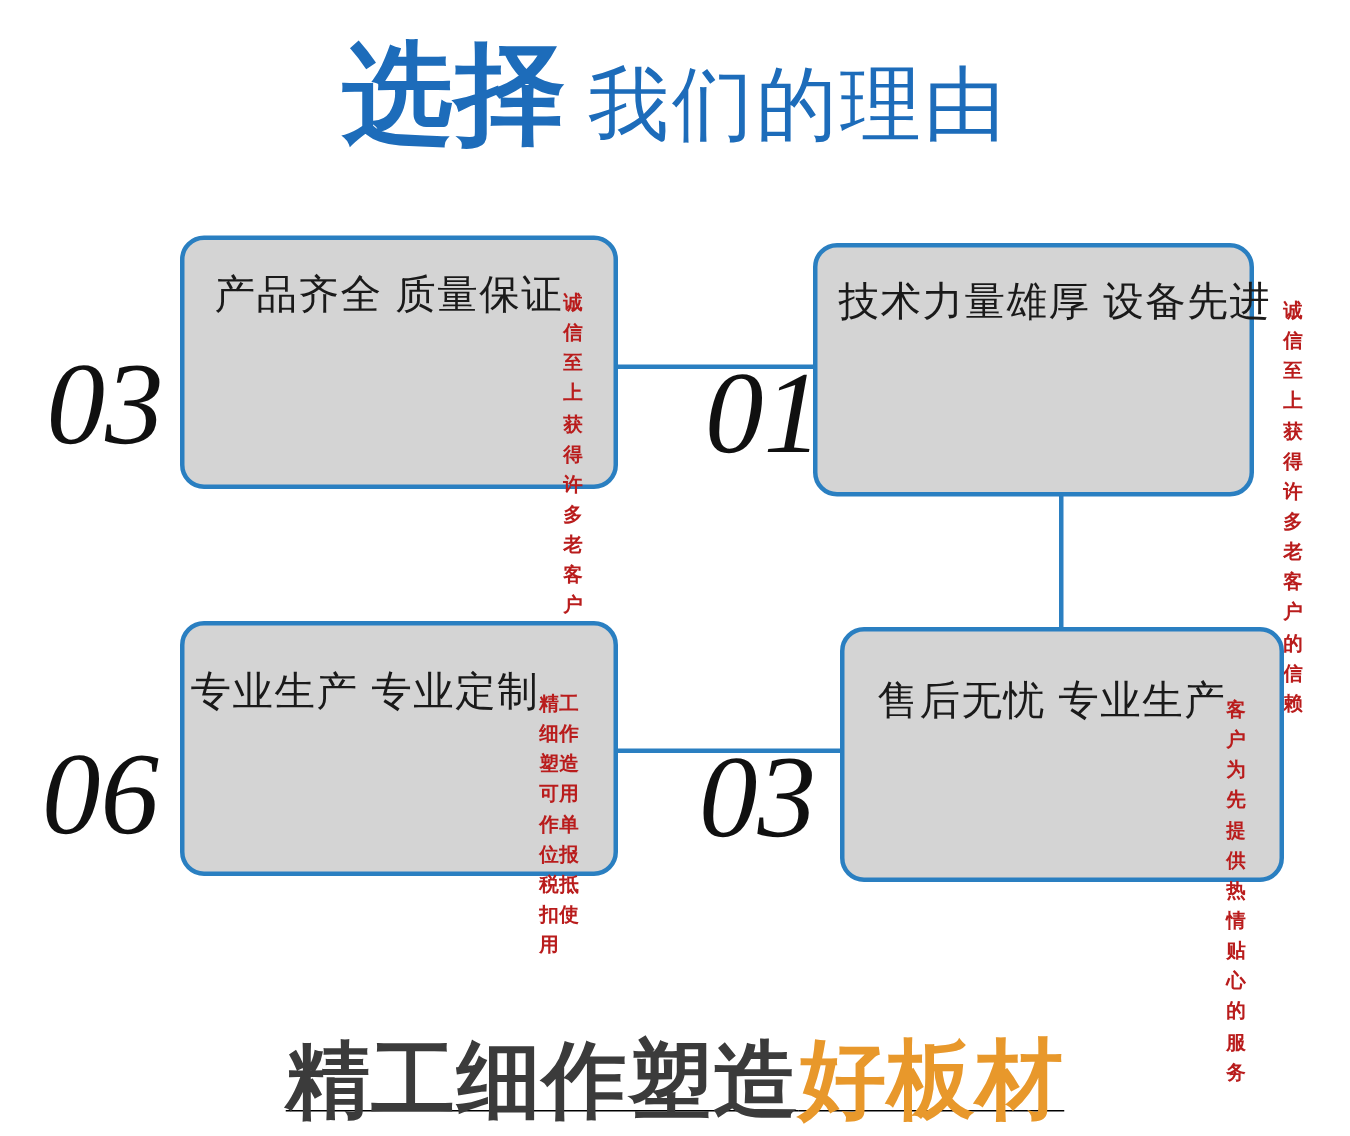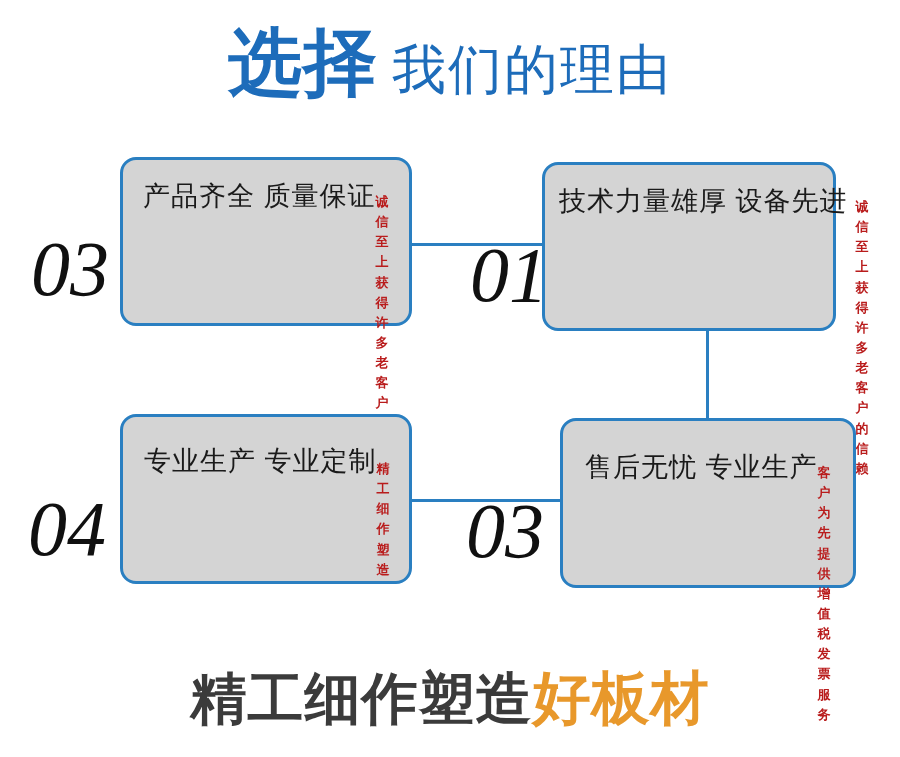--- a/index.html
+++ b/index.html
@@ -106,21 +106,21 @@
   .card-body-line { display: block; }
 
   
   #card-01 { left: 120px; top: 157px; width: 292px; height: 169px; }
   #card-02 { left: 542px; top: 162px; width: 294px; height: 169px; }
   #card-04 { left: 120px; top: 414px; width: 292px; height: 170px; }
   #card-03 { left: 560px; top: 418px; width: 296px; height: 170px; }
 
   #card-01 .card-inner { padding-left: 20px; padding-top: 20px; }
   #card-02 .card-inner { padding-left: 14px; padding-top: 20px; }
-  #card-04 .card-inner { padding-left: 21px; padding-top: 28px; }
+  #card-04 .card-inner { padding-left: 4px; padding-top: 28px; }
   #card-03 .card-inner { padding-left: 22px; padding-top: 30px; }
 
   #card-02 .card-body { margin-left: 8px; }
   #card-04 .card-body { margin-top: 14px; }
 
   
   .card-number {
     position: absolute;
     font-family: "Liberation Serif", "DejaVu Serif", serif;
     font-style: italic;
@@ -132,25 +132,26 @@
   }
   #number-01 { left: 31px; top: 230px; }
   #number-02 { left: 470px; top: 236px; }
   #number-04 { left: 28px; top: 490px; }
   #number-03 { left: 466px; top: 492px; }
 
   
   .footer {
     position: absolute;
     left: 0;
-    top: 669px;
+    top: 691px;
     width: 900px;
     text-align: center;
     white-space: nowrap;
     line-height: 1;
+    text-decoration: underline;
   }
   .footer-dark {
     font-size: 56px;
     font-weight: bold;
     color: #3b3b3b;
     letter-spacing: 1px;
     vertical-align: baseline;
   }
   .footer-accent {
     font-size: 58px;
@@ -188,36 +189,37 @@
   <div class="card" id="card-02">
     <div class="card-inner">
       <div class="card-title">技术力量雄厚 设备先进</div>
       <div class="card-body">
         <span class="card-body-line">诚信至上 获得许多老客户</span>
         <span class="card-body-line">的信赖</span>
       </div>
     </div>
   </div>
 
-  <div class="card-number" id="number-04">04</div>
+  <div class="card-number" id="number-04">06</div>
   <div class="card" id="card-04">
     <div class="card-inner">
       <div class="card-title">专业生产 专业定制</div>
       <div class="card-body">
         <span class="card-body-line">精工细作塑造</span>
+        <span class="card-body-line">可用作单位报税抵扣使用</span>
       </div>
     </div>
   </div>
 
   <div class="card-number" id="number-03">03</div>
   <div class="card" id="card-03">
     <div class="card-inner">
       <div class="card-title">售后无忧 专业生产</div>
       <div class="card-body">
-        <span class="card-body-line">客户为先 提供增值税发票</span>
+        <span class="card-body-line">客户为先 提供热情贴心的</span>
         <span class="card-body-line">服务</span>
       </div>
     </div>
   </div>
 
   <div class="footer">
     <span class="footer-dark">精工细作塑造</span><span class="footer-accent">好板材</span>
   </div>
 
 </div>

